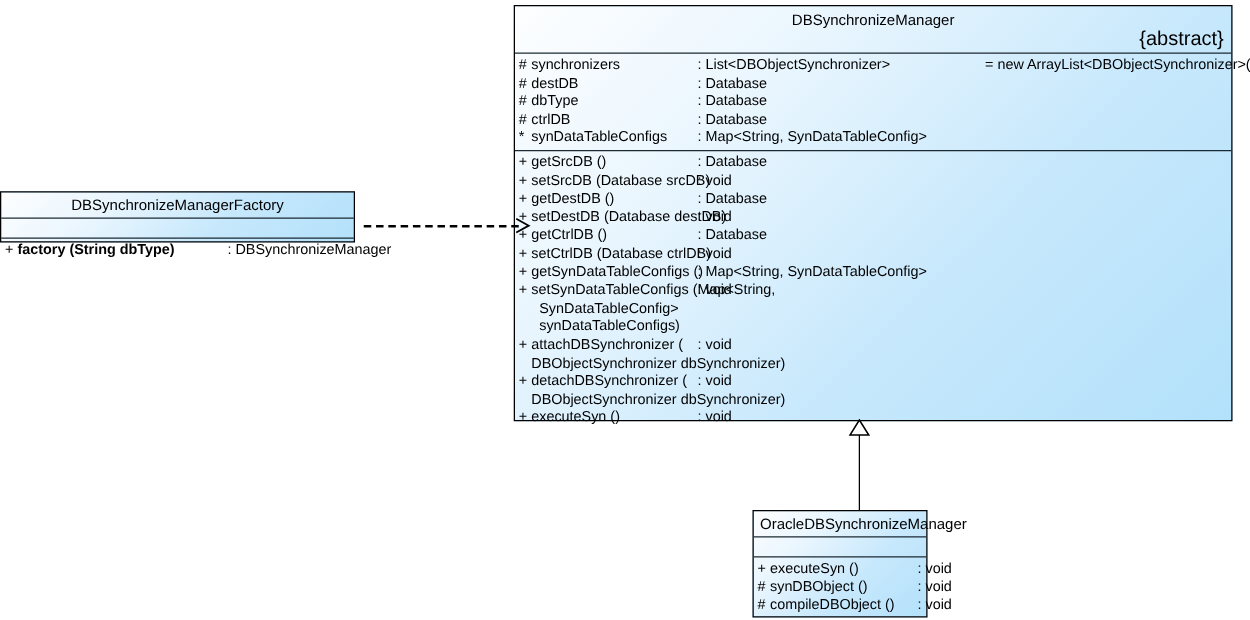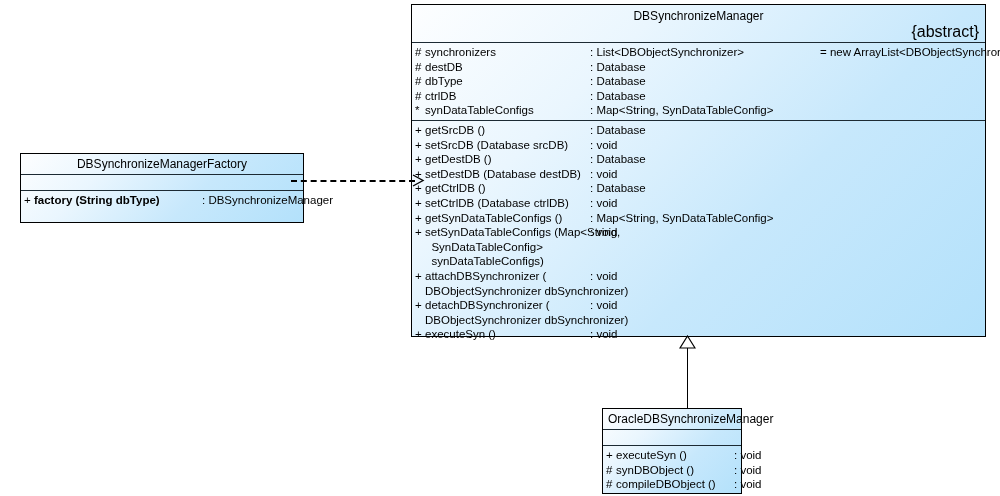--- a/index.html
+++ b/index.html
@@ -80,31 +80,31 @@
   .row.cont .vis { visibility: hidden; }
 
   
   #main-class {
     left: 411px;
     top: 4px;
     width: 575px;
     height: 333px;
   }
   #main-class .uml-rows .row .nm  { width: 133px; }
-  #main-class .uml-rows .row .ty  { width: 230px; margin-left: 32px; }
+  #main-class .uml-rows .row .ty  { width: 230px; }
 
   #main-attrs .row .nm { width: 133px; }
   #main-attrs .row .ty { width: 255px; }
 
   
   #factory-class {
-    left: 20px;
+    left: 0;
     top: 153px;
     width: 284px;
-    height: 70px;
+    height: 41px;
   }
   #factory-class .class-title { padding: 3px 6px 3px 6px; }
   #factory-class .empty-comp { height: 16px; }
   #factory-class .row { padding-left: 0; }
   #factory-class .row .nm { width: 168px; font-weight: bold; }
 
   
   #oracle-class {
     left: 602px;
     top: 408px;

